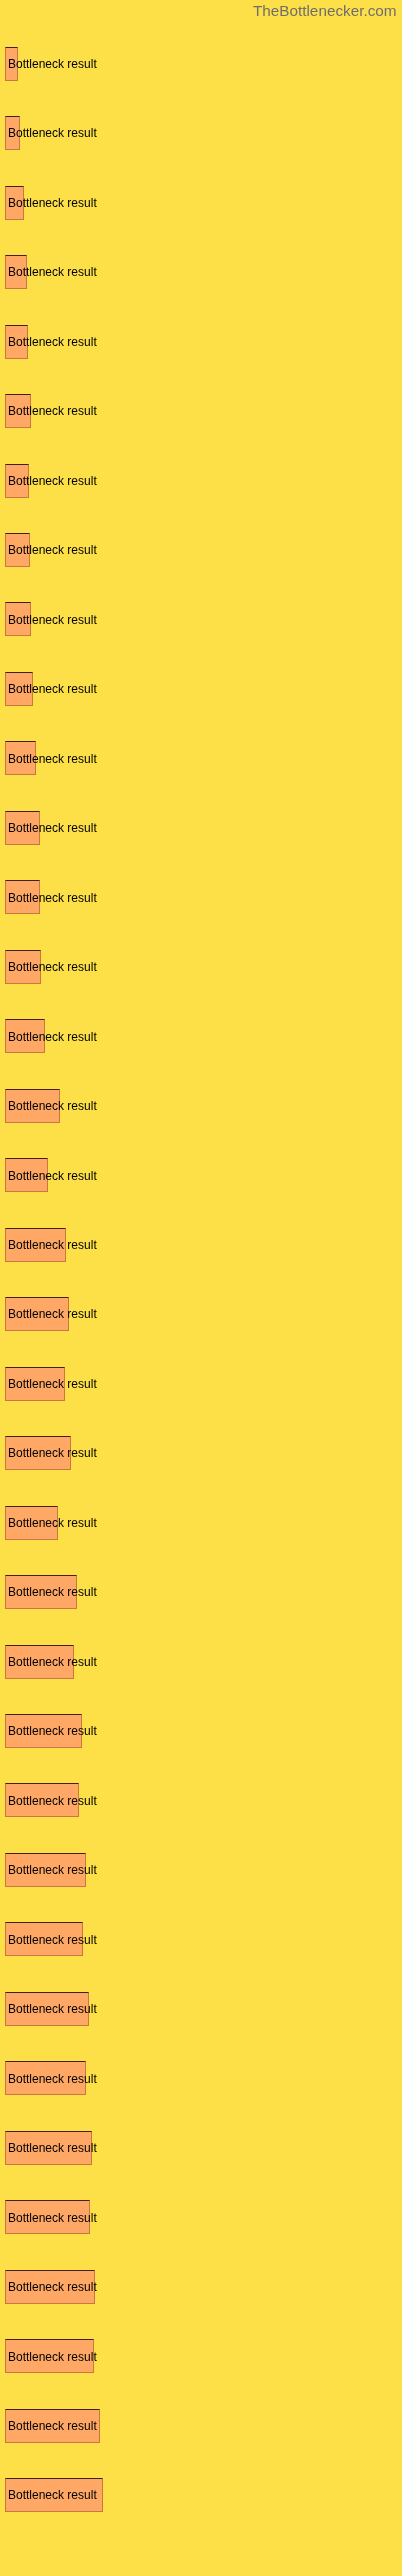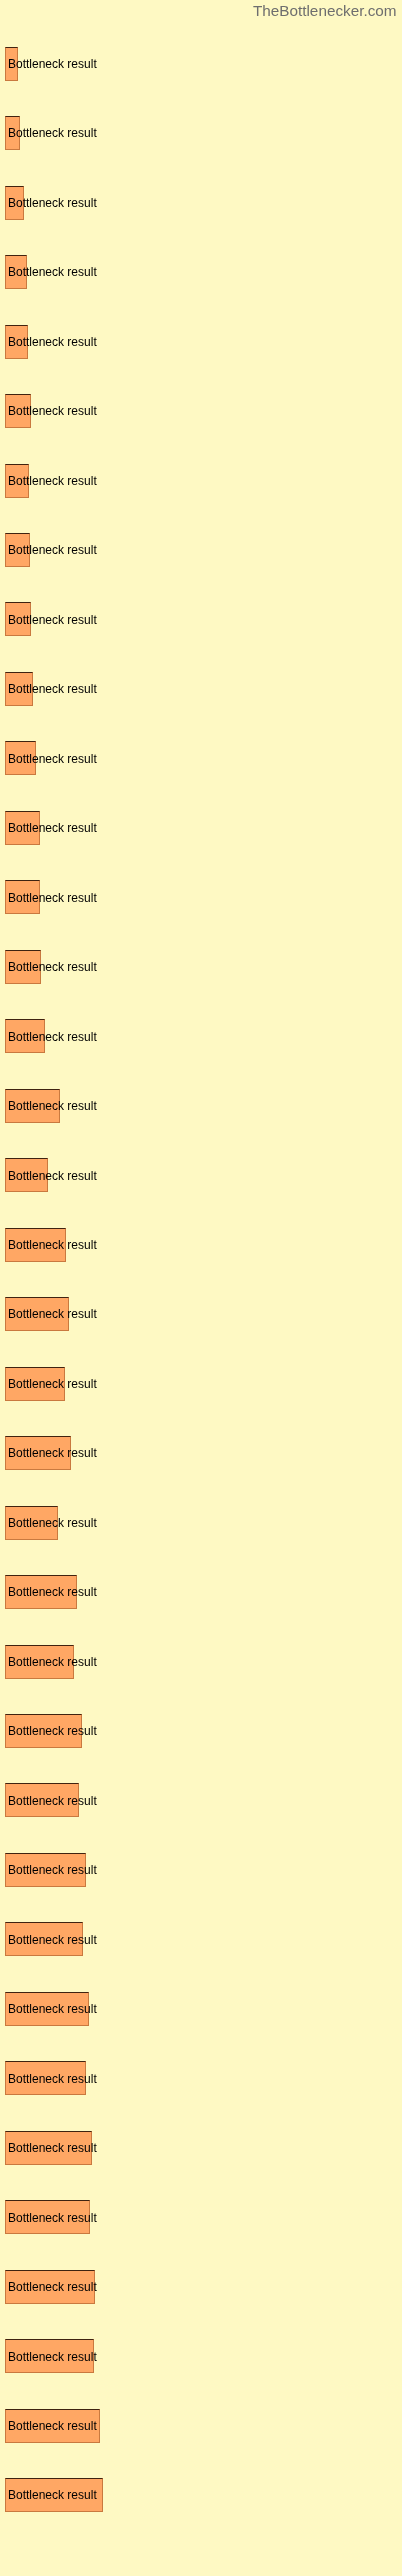--- a/index.html
+++ b/index.html
@@ -12,21 +12,21 @@
     height: 2576px;
     position: relative;
     overflow: hidden;
     font-family: "Liberation Sans", sans-serif;
   }
   #chart-root {
     position: absolute;
     left: 0; top: 0;
     width: 403px;
     height: 2576px;
-    background: #fef9c3;
+    background: #fde047;
   }
   .watermark {
     position: absolute;
     right: 6.4px;
     top: 1.6px;
     font-family: "Liberation Sans", sans-serif;
     font-size: 15.3px;
     color: #6e6e6e;
     letter-spacing: 0px;
     white-space: nowrap;

